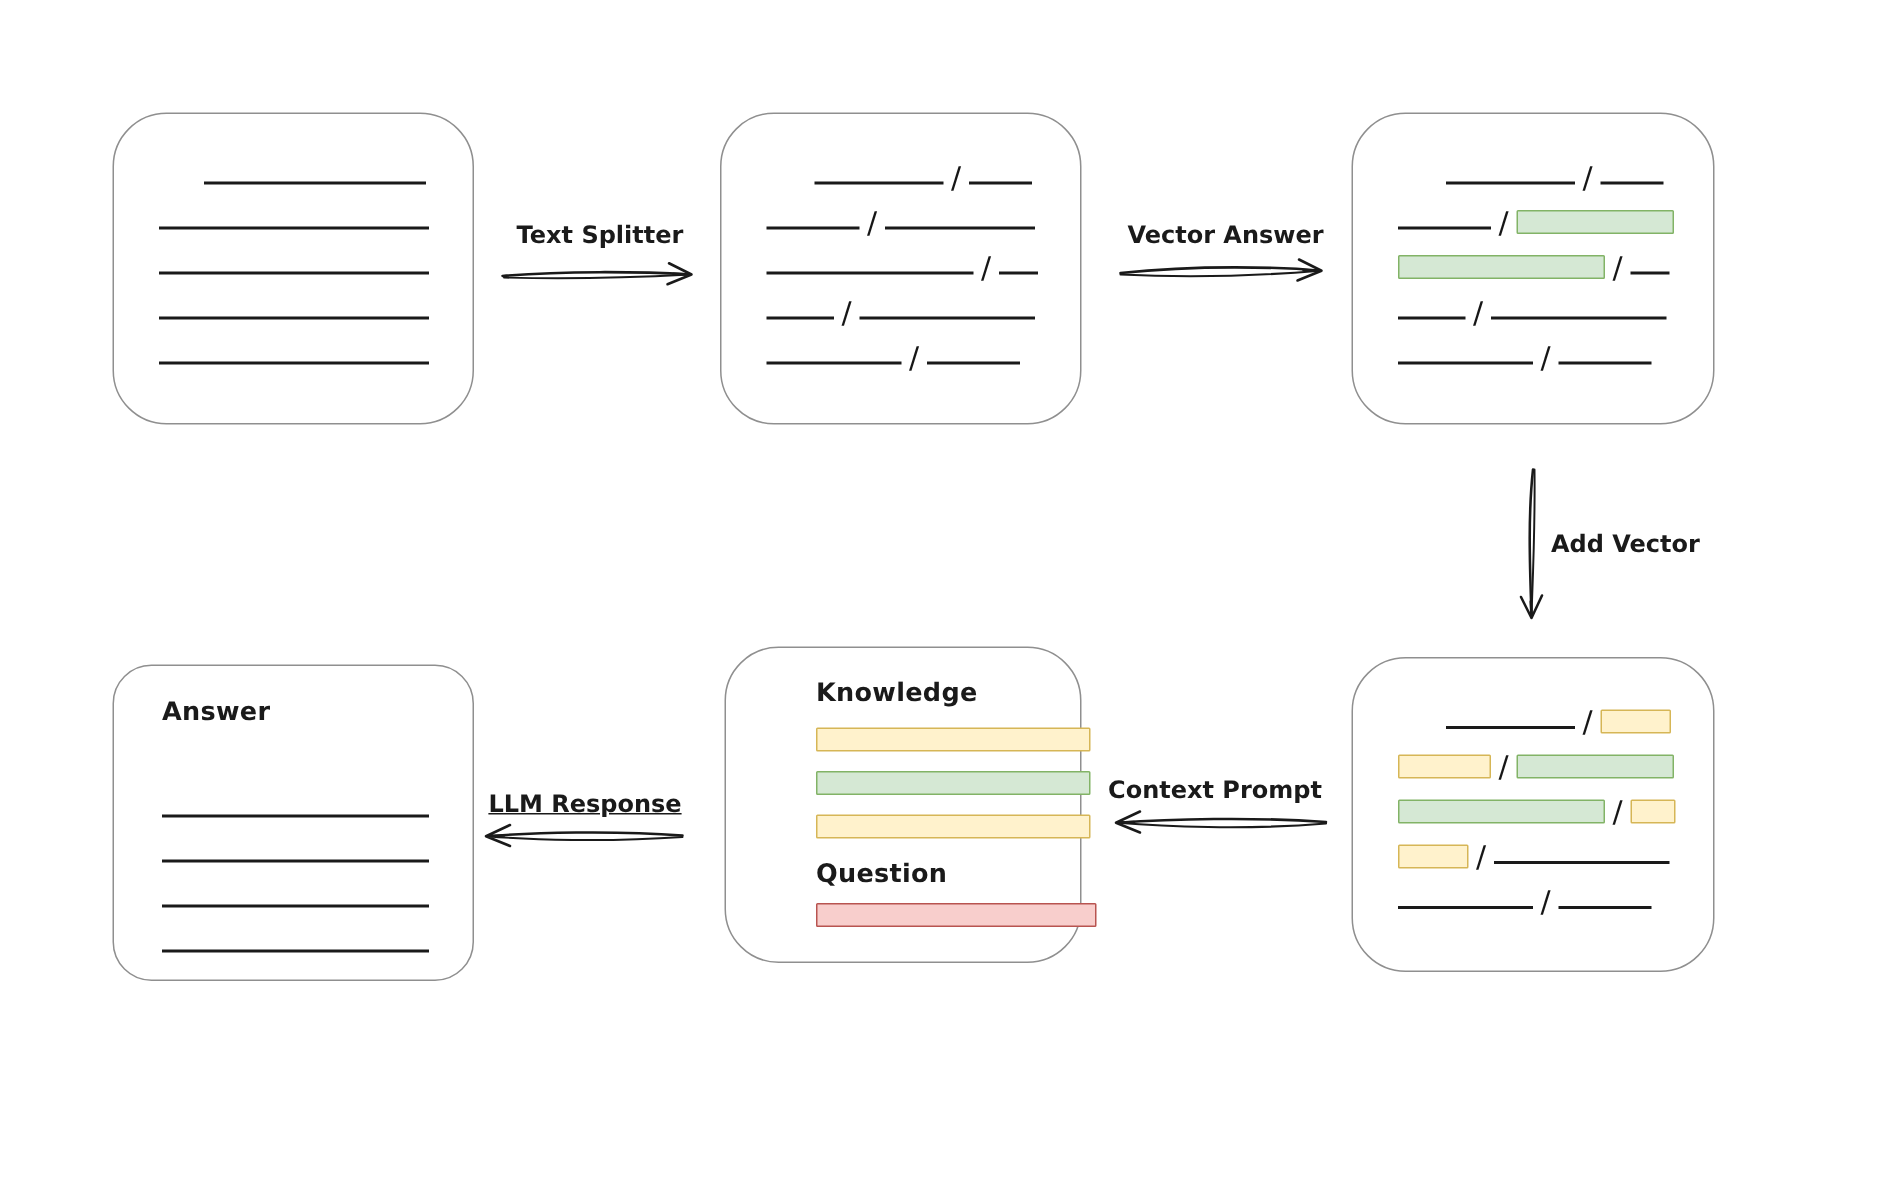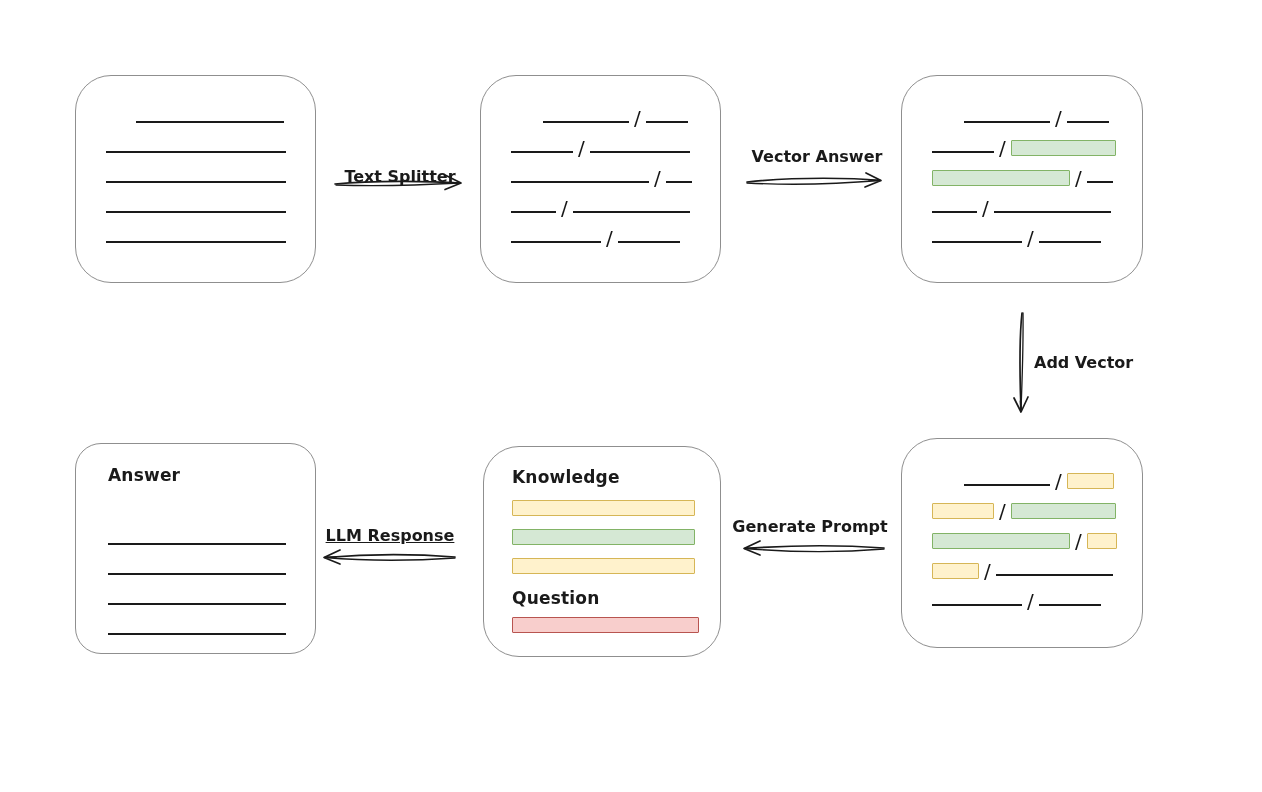--- a/index.html
+++ b/index.html
@@ -147,21 +147,21 @@
           <div class="seg-line" style="width: 117px; border-color: rgb(26, 26, 26);"></div>
         </div>
         <div class="row">
           <div class="seg-line" style="width: 90px; border-color: rgb(26, 26, 26);"></div>
           <span class="slash">/</span>
           <div class="seg-line" style="width: 62px; border-color: rgb(26, 26, 26);"></div>
         </div>
       </div>
   </div>
 
-  <div class="box" style="left:483px; top:446px; width:238px; height:211px;">
+  <div class="box" style="left:483px; top:431px; width:238px; height:211px;padding-left:32px;">
     <div class="prompt-inner">
       <div class="box-label">Knowledge</div>
       <div class="prompt-bars">
           <div class="bar" style="width: 183px; background: rgb(255, 242, 204); border-color: rgb(214, 182, 86);"></div>
           <div class="bar" style="width: 183px; background: rgb(213, 232, 212); border-color: rgb(130, 179, 102);"></div>
           <div class="bar" style="width: 183px; background: rgb(255, 242, 204); border-color: rgb(214, 182, 86);"></div>
         </div>
       <div class="box-label question-label">Question</div>
       <div class="question-bar-wrap">
           <div class="bar" style="width: 187px; background: rgb(248, 206, 204); border-color: rgb(184, 84, 80);"></div>
@@ -182,42 +182,42 @@
           <div class="row">
             <div class="seg-line" style="width: 178px; border-color: rgb(26, 26, 26);"></div>
           </div>
           <div class="row">
             <div class="seg-line" style="width: 178px; border-color: rgb(26, 26, 26);"></div>
           </div>
         </div>
     </div>
   </div>
 
-  <div class="arrow-label" style="left:330px; top:147px; width:140px;margin-top:20px;">Text Splitter</div>
+  <div class="arrow-label" style="left:330px; top:147px; width:140px;">Text Splitter</div>
   <svg class="arrow-svg" style="left:332px; top:168px;" width="136" height="30" viewBox="0 0 136 30">
     <path d="M3,16 C42,12.5 95,13 128,15" fill="none" stroke="#1a1a1a" stroke-width="1.7" stroke-linecap="round"></path>
     <path d="M4,17 C52,18.5 100,16.5 128,15" fill="none" stroke="#1a1a1a" stroke-width="1.3" stroke-linecap="round"></path>
     <path d="M114,7.5 L129,15 L113,21.5 M117,14.5 L129,15" fill="none" stroke="#1a1a1a" stroke-width="1.7" stroke-linecap="round" stroke-linejoin="round"></path>
   </svg>
 
   <div class="arrow-label" style="left:742px; top:147px; width:150px;">Vector Answer</div>
   <svg class="arrow-svg" style="left:744px; top:166px;" width="146" height="30" viewBox="0 0 146 30">
     <path d="M3,16 C55,10.5 110,12 136,14.5" fill="none" stroke="#1a1a1a" stroke-width="1.7" stroke-linecap="round"></path>
     <path d="M3,17 C60,20 112,16.5 136,14.5" fill="none" stroke="#1a1a1a" stroke-width="1.4" stroke-linecap="round"></path>
     <path d="M122,7 L137,14.5 L121,21 M125,14 L137,14.5" fill="none" stroke="#1a1a1a" stroke-width="1.7" stroke-linecap="round" stroke-linejoin="round"></path>
   </svg>
 
   <div class="arrow-label" style="left:1034px; top:353px;">Add Vector</div>
   <svg class="arrow-svg" style="left:1006px; top:310px;" width="30" height="110" viewBox="0 0 30 110">
     <path d="M16,3 C12.5,35 14,70 15,100" fill="none" stroke="#1a1a1a" stroke-width="1.7" stroke-linecap="round"></path>
     <path d="M17,3 C17.5,40 16,72 15,100" fill="none" stroke="#1a1a1a" stroke-width="1.3" stroke-linecap="round"></path>
     <path d="M8,88 L15,102 L22,87 M14.5,91 L15,102" fill="none" stroke="#1a1a1a" stroke-width="1.7" stroke-linecap="round" stroke-linejoin="round"></path>
   </svg>
 
-  <div class="arrow-label" style="left:730px; top:517px; width:160px;">Generate Prompt</div>
+  <div class="arrow-label" style="left:730px; top:517px; width:160px;">Context Prompt</div>
   <svg class="arrow-svg" style="left:735px; top:534px;" width="152" height="30" viewBox="0 0 152 30">
     <path d="M149,14 C100,10.5 45,12 10,14.5" fill="none" stroke="#1a1a1a" stroke-width="1.7" stroke-linecap="round"></path>
     <path d="M149,15 C95,19.5 40,17 10,14.5" fill="none" stroke="#1a1a1a" stroke-width="1.4" stroke-linecap="round"></path>
     <path d="M25,7 L9,14.5 L25,21 M21,14 L9,14.5" fill="none" stroke="#1a1a1a" stroke-width="1.7" stroke-linecap="round" stroke-linejoin="round"></path>
   </svg>
 
   <div class="arrow-label" style="left:320px; top:526px; width:140px;text-decoration:underline;">LLM Response</div>
   <svg class="arrow-svg" style="left:316px; top:543px;" width="142" height="30" viewBox="0 0 142 30">
     <path d="M139,14 C92,10.5 40,12 9,14.5" fill="none" stroke="#1a1a1a" stroke-width="1.7" stroke-linecap="round"></path>
     <path d="M139,15 C88,18.5 38,17 9,14.5" fill="none" stroke="#1a1a1a" stroke-width="1.3" stroke-linecap="round"></path>

